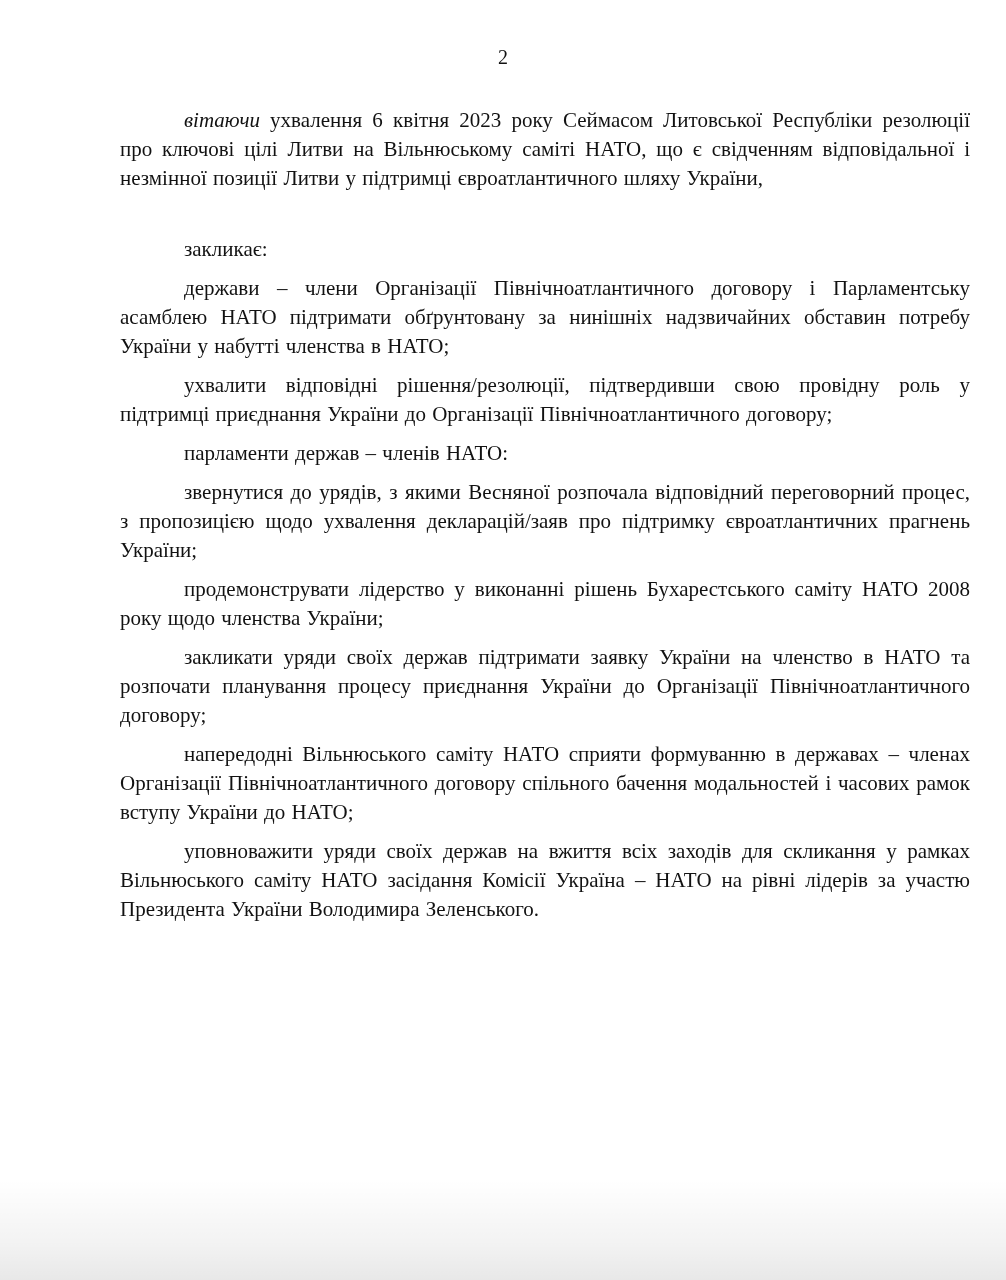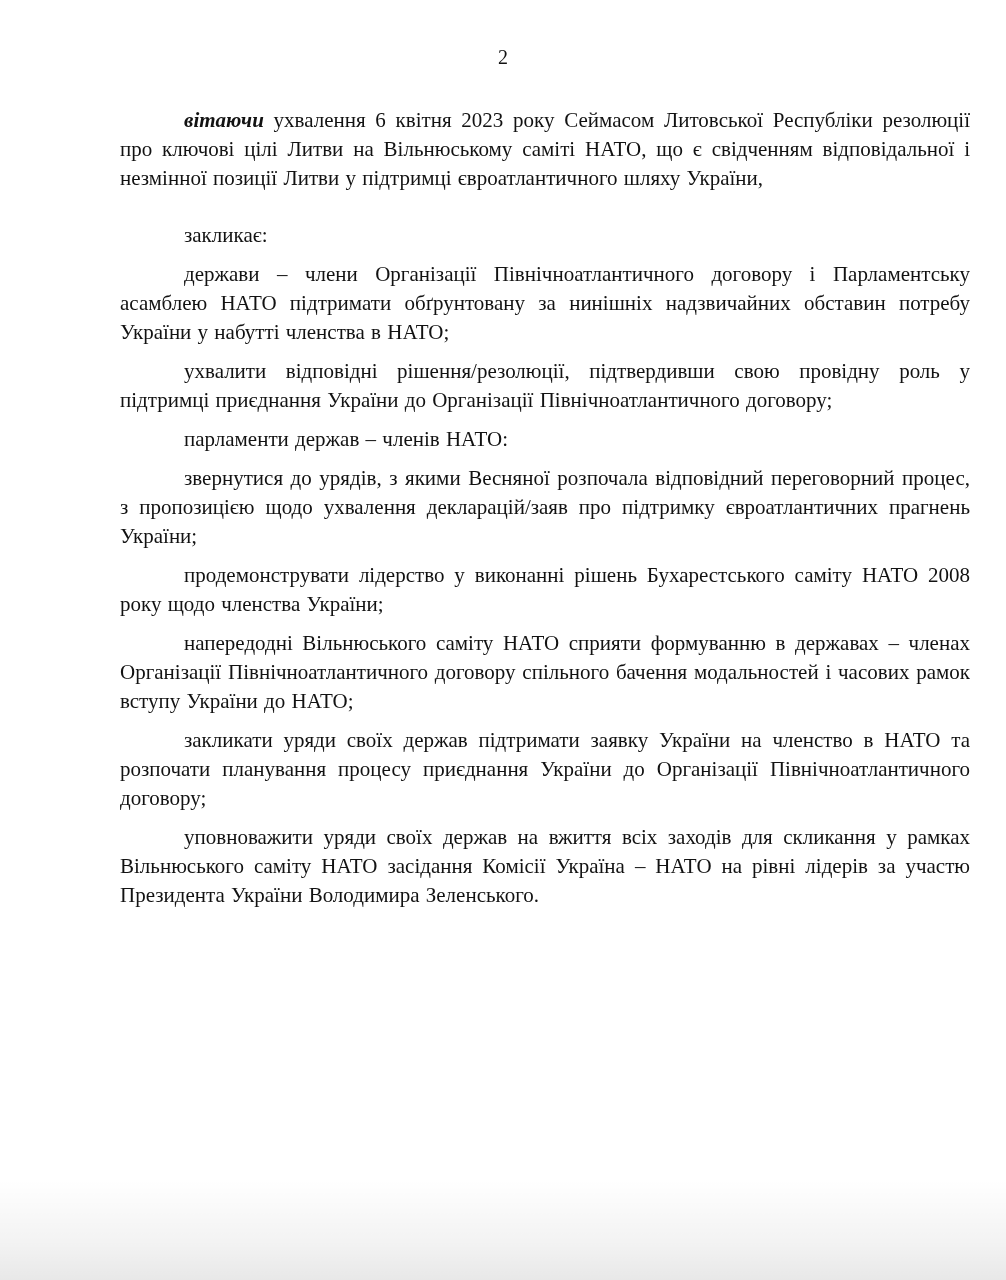--- a/index.html
+++ b/index.html
@@ -34,24 +34,24 @@
     font-size: 21px;
     line-height: 29px;
     text-align: justify;
     text-indent: 64px;
     word-spacing: 1px;
   }
   .content p:first-child {
     margin-top: 0;
   }
   .content p.extra-space {
-    margin-top: 28px;
+    margin-top: 42px;
   }
   .lead-word {
-    font-weight: bold;
+    font-weight: normal;
     font-style: italic;
   }
   .bottom-shade {
     position: absolute;
     left: 0;
     right: 0;
     bottom: 0;
     height: 100px;
     background: linear-gradient(180deg, rgba(0,0,0,0) 0%, rgba(0,0,0,0.05) 65%, rgba(0,0,0,0.09) 100%);
     pointer-events: none;
@@ -75,23 +75,23 @@
 
     <p>ухвалити відповідні рішення/резолюції, підтвердивши свою провідну роль у підтримці приєднання України до Організації Північноатлантичного договору;</p>
 
     <p>парламенти держав – членів НАТО:</p>
 
     <p>звернутися до урядів, з якими Весняної розпочала відповідний переговорний процес, з пропозицією щодо ухвалення декларацій/заяв про підтримку євроатлантичних прагнень України;</p>
 
     <p>продемонструвати лідерство у виконанні рішень Бухарестського саміту НАТО 2008 року щодо членства України;</p>
 
 
+    <p>закликати уряди своїх держав підтримати заявку України на членство в НАТО та розпочати планування процесу приєднання України до Організації Північноатлантичного договору;</p>
+
     <p>напередодні Вільнюського саміту НАТО сприяти формуванню в державах – членах Організації Північноатлантичного договору спільного бачення модальностей і часових рамок вступу України до НАТО;</p>
-
-    <p>закликати уряди своїх держав підтримати заявку України на членство в НАТО та розпочати планування процесу приєднання України до Організації Північноатлантичного договору;</p>
 
     <p>уповноважити уряди своїх держав на вжиття всіх заходів для скликання у рамках Вільнюського саміту НАТО засідання Комісії Україна – НАТО на рівні лідерів за участю Президента України Володимира Зеленського.</p>
 
   </div>
 
   <div class="bottom-shade"></div>
 
 </div>
 
 </body></html>

